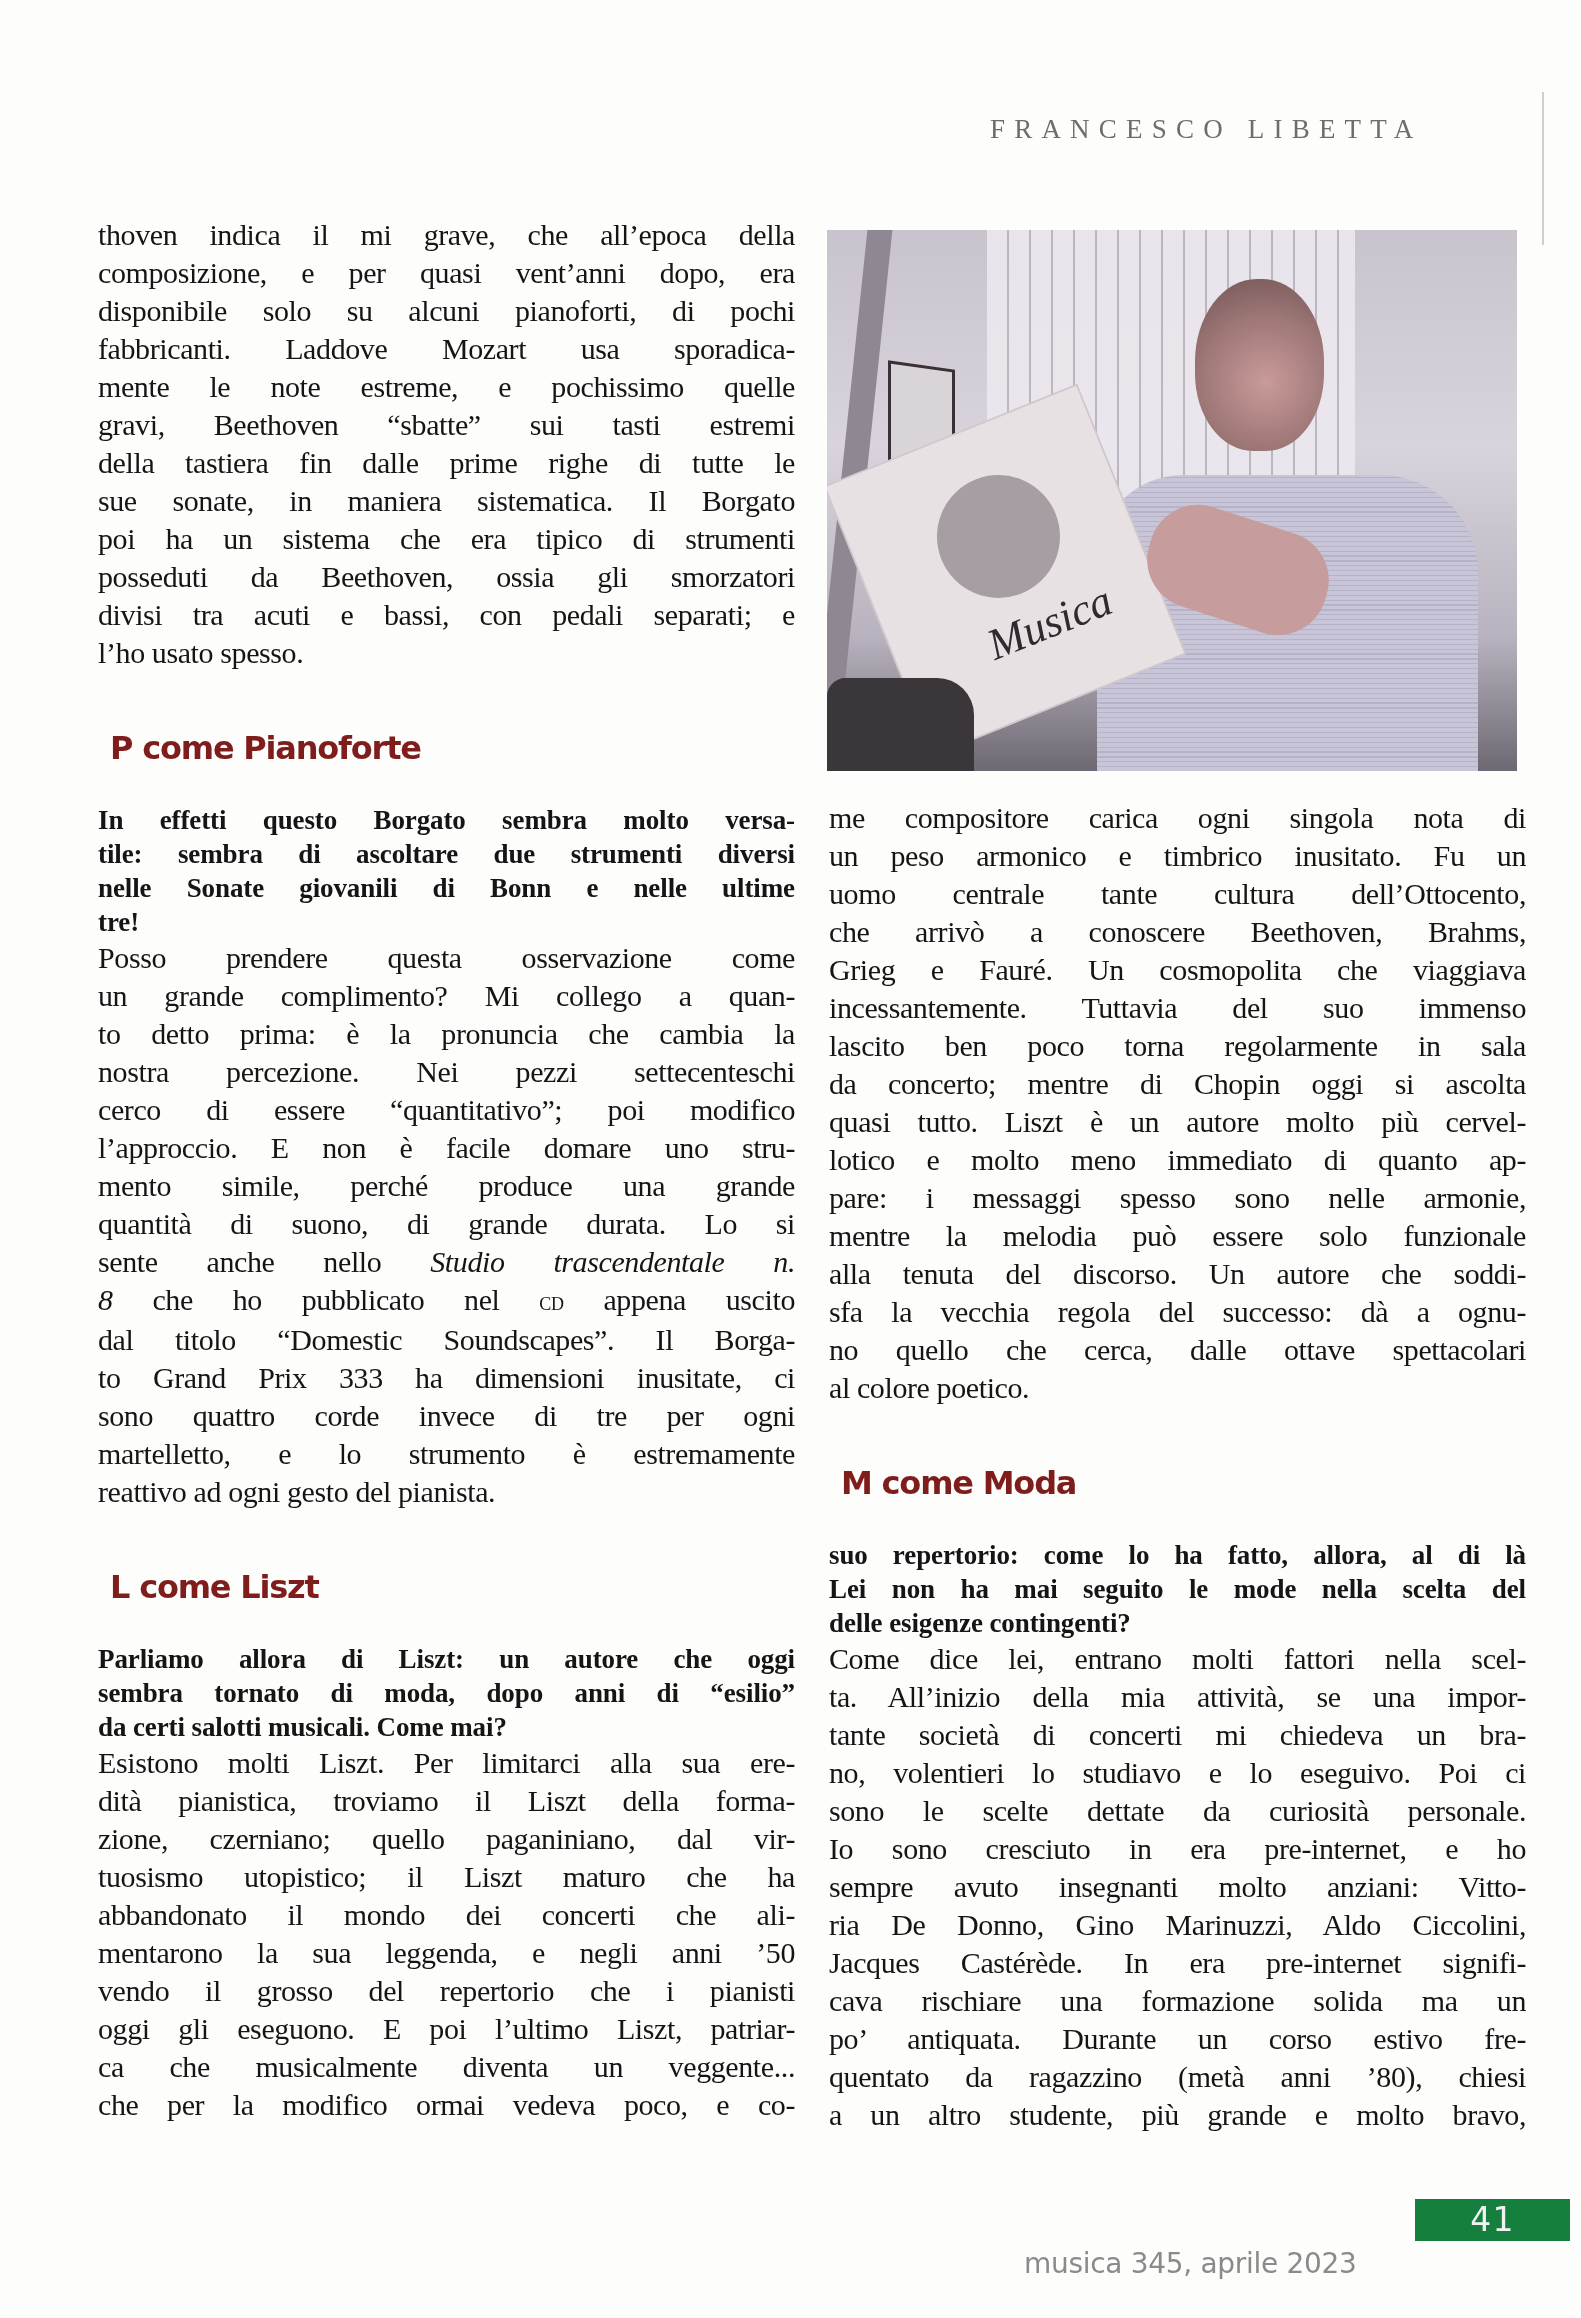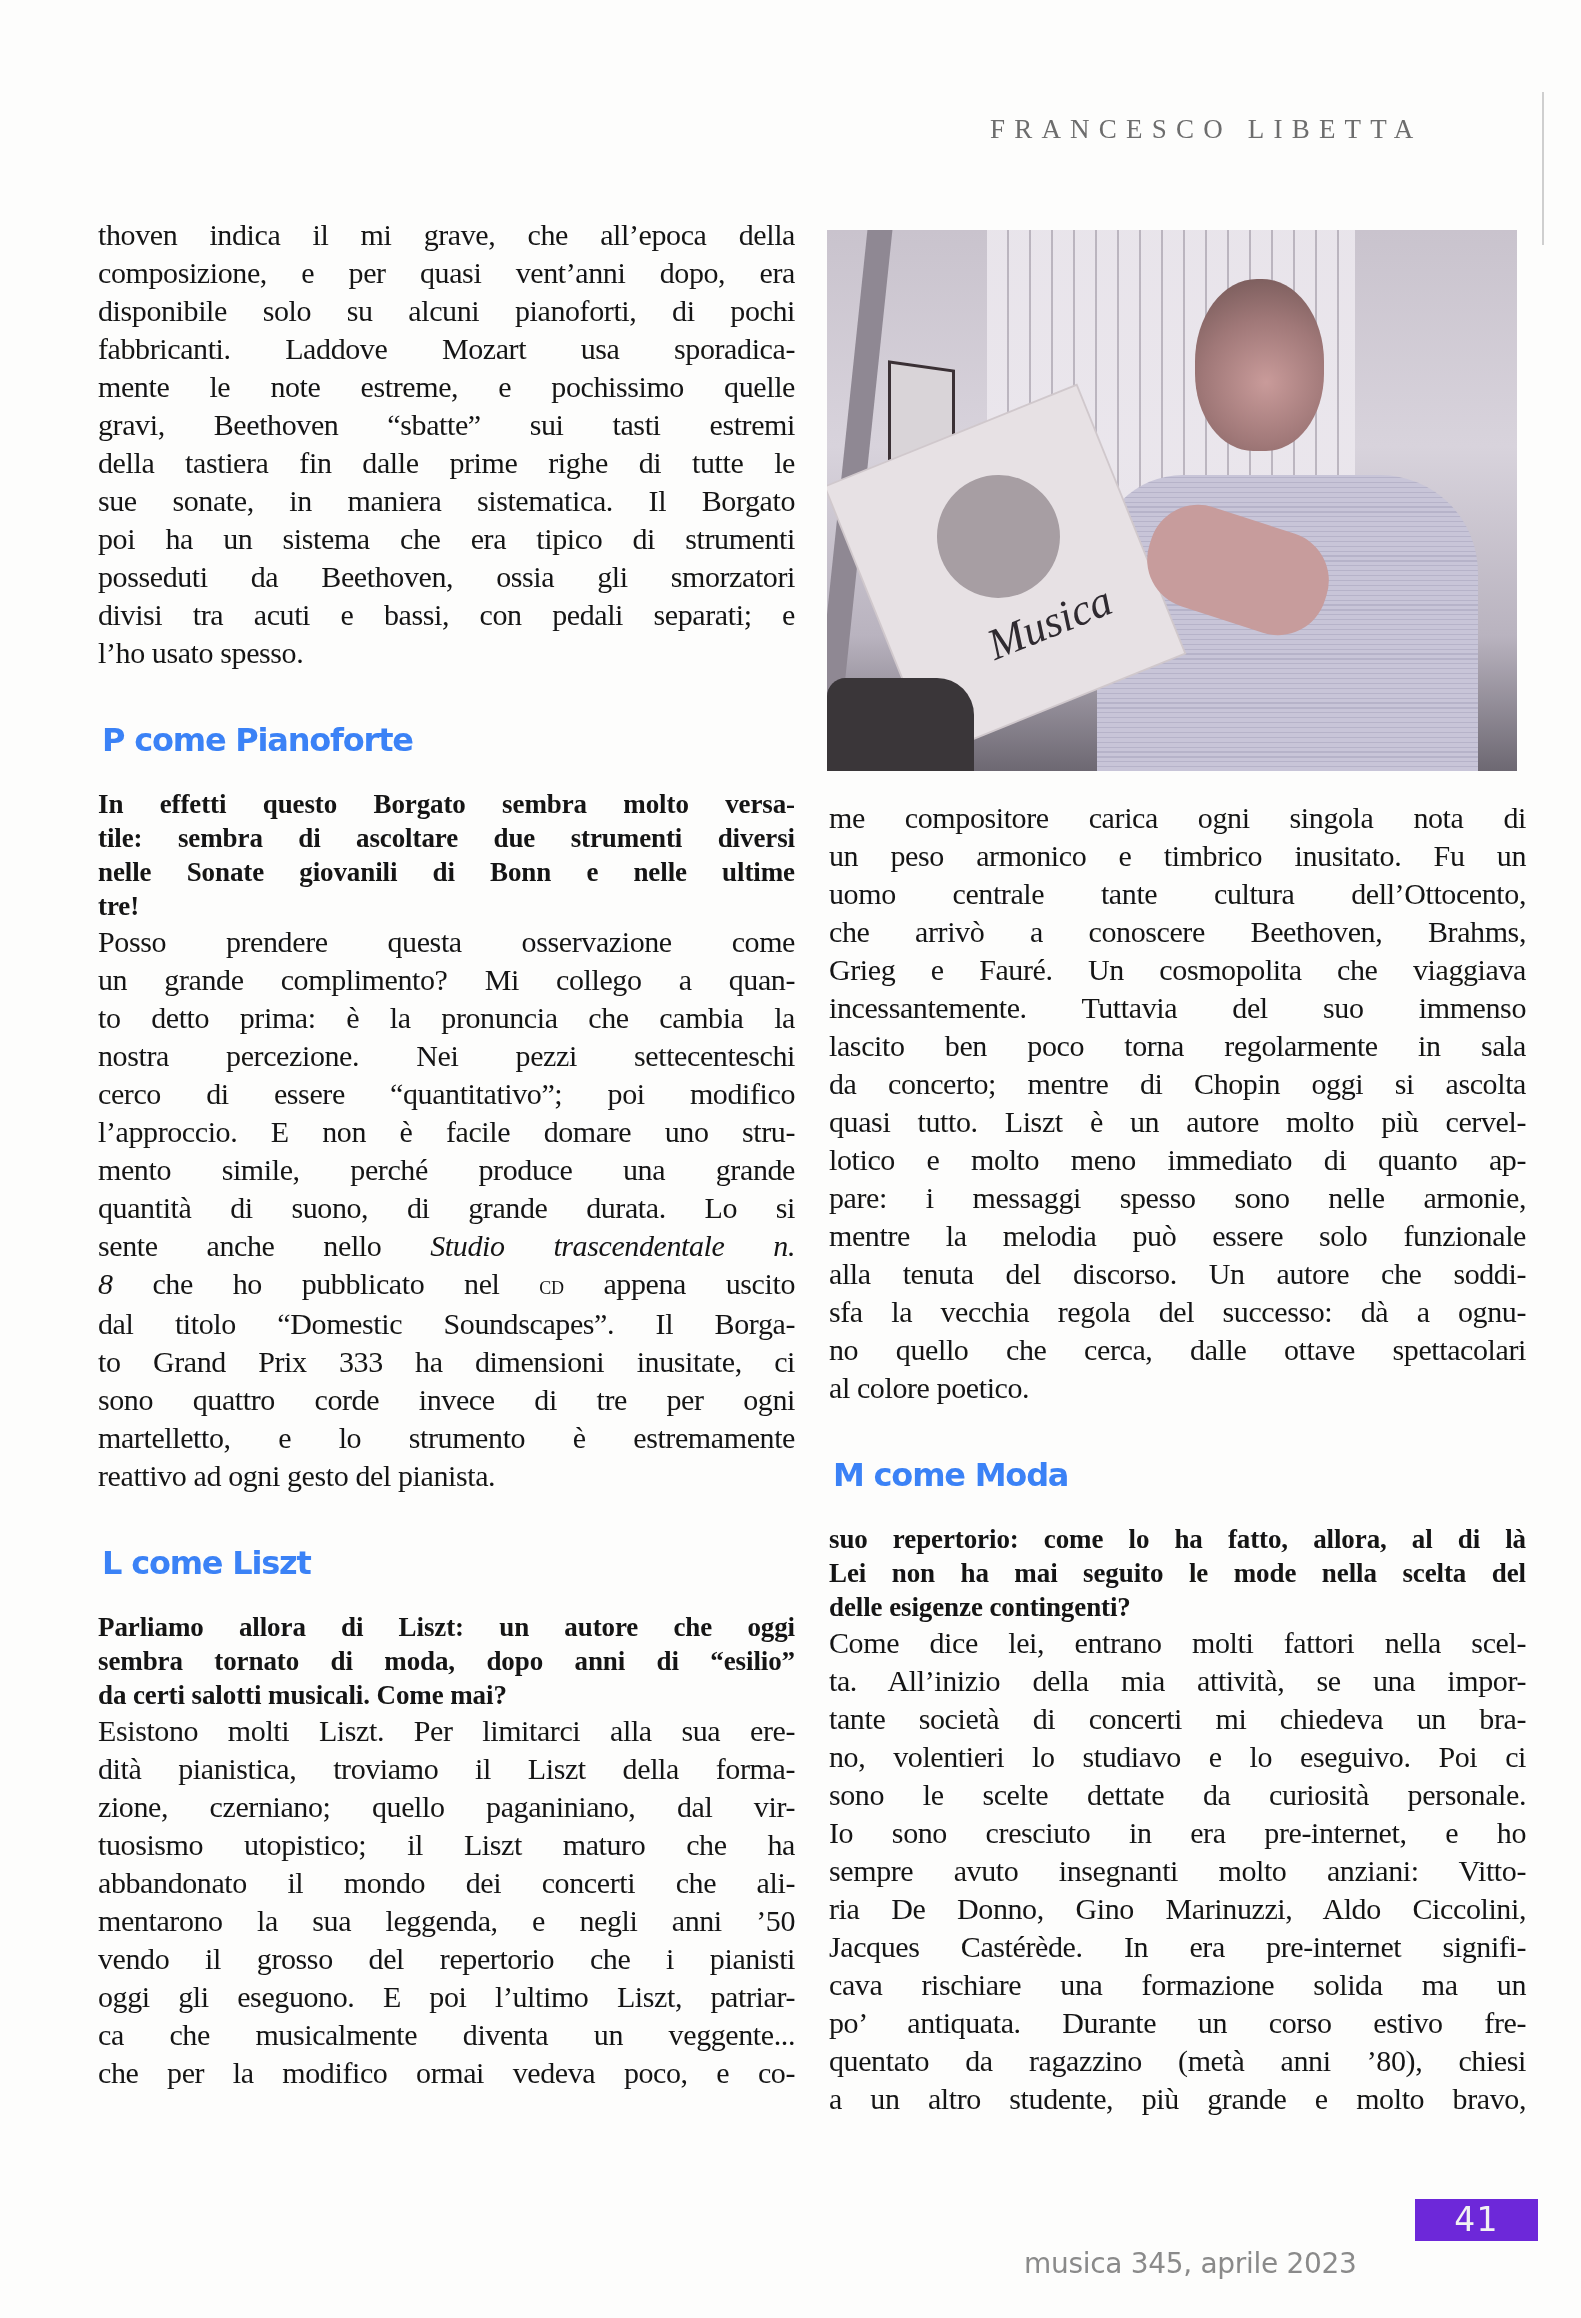--- a/index.html
+++ b/index.html
@@ -21,21 +21,21 @@
     font-size: 30px; line-height: 38px; margin: 0;
     text-align: justify; text-align-last: justify; letter-spacing: -0.4px;
   }
   .line { display: block; white-space: nowrap; text-align: justify; text-align-last: justify; }
   .line.end { text-align-last: left; }
 
   .q { font-weight: bold; font-size: 27px; line-height: 34px; letter-spacing: -0.1px; margin-top: 16px; }
 
   .h {
     font-family: "DejaVu Sans", sans-serif; font-weight: bold; font-size: 32px;
-    letter-spacing: -1.2px; color: #3b82f6; margin: 4px; line-height: 41px;
+    letter-spacing: -1.2px; color: #7f1d1d; margin: 12px; line-height: 41px;
   }
   .it { font-style: italic; }
   .sc { font-variant: small-caps; font-size: 0.86em; }
 
   .photo {
     position: absolute; left: 827px; top: 230px; width: 690px; height: 541px;
     background: linear-gradient(180deg, #c9c3cd 0%, #d8d3dc 40%, #b9b3bf 75%, #6d6872 100%);
     overflow: hidden;
   }
   .blinds { position: absolute; left: 160px; top: 0; width: 368px; height: 344px;
@@ -47,21 +47,21 @@
   .shirt { position: absolute; left: 270px; top: 245px; width: 381px; height: 296px; border-radius: 86px 98px 0 0;
     background: repeating-linear-gradient(0deg, #c8c5d8 0 3.7px, #b6b3c9 3.7px 4.9px), #c8c5d8; }
   .book { position: absolute; left: 43px; top: 196px; width: 270px; height: 288px; background: #e7e1e4; transform: rotate(-22deg);
     box-shadow: 0 0 0 1.8px #d0c8cc; }
   .book-art { position: absolute; left: 80px; top: 49px; width: 123px; height: 123px; border-radius: 50%; background: #8b8288; opacity: .7; }
   .book-title { position: absolute; left: 92px; top: 184px; font-family: "Liberation Serif", serif; font-style: italic; font-size: 44px; color: #2f2a30; }
   .hand { position: absolute; left: 319px; top: 288px; width: 184px; height: 104px; border-radius: 49px; background: #c79c9c; transform: rotate(18deg); }
   .chair { position: absolute; left: 0; top: 448px; width: 147px; height: 93px; background: #3a3639; border-radius: 18.4px 37px 0 0; }
 
   .footer { position: absolute; left: 1024px; top: 2211px; font-family: "DejaVu Sans", sans-serif; font-size: 28px; color: #8a8a8a; white-space: nowrap; letter-spacing: -0.3px; margin-top: 36px; }
-  .pagebox { position: absolute; left: 1415px; top: 2199px; width: 123px; height: 42px; background: #6d28d9; }
+  .pagebox { position: absolute; left: 1415px; top: 2199px; width: 123px; height: 42px; background: #15803d; padding-left: 32px; }
   .pagenum { position: absolute; left: 0; right: 0; top: 1.2px; text-align: center; font-family: "DejaVu Sans", sans-serif; font-size: 33px; color: #f2f2f2; letter-spacing: 1.2px; }
 </style>
 </head>
 <body>
 
 <div class="page">
 
   <div class="running-head">FRANCESCO LIBETTA</div>
   <div class="right-rule"></div>
 

